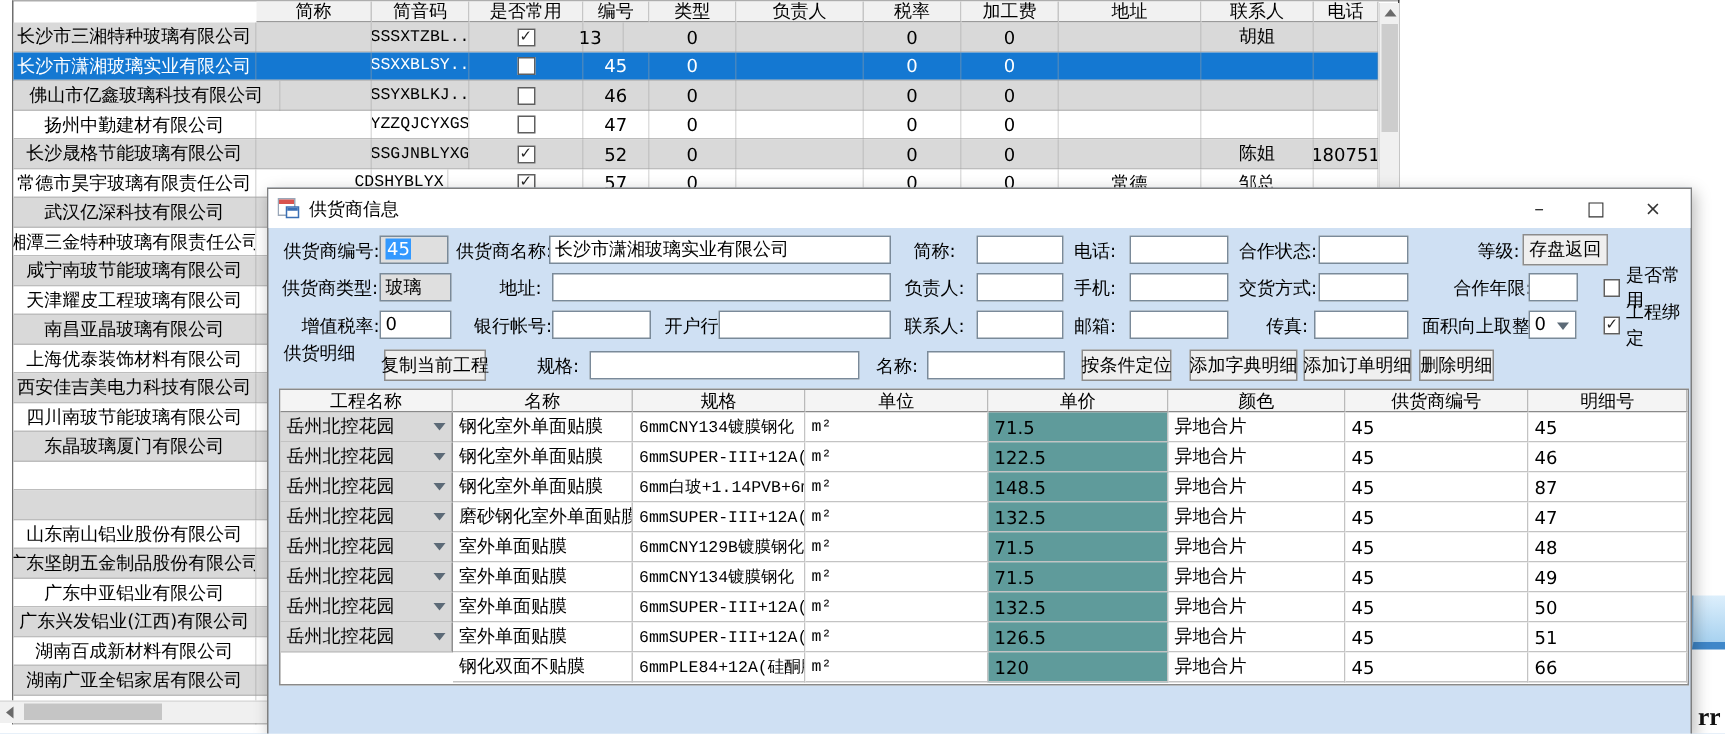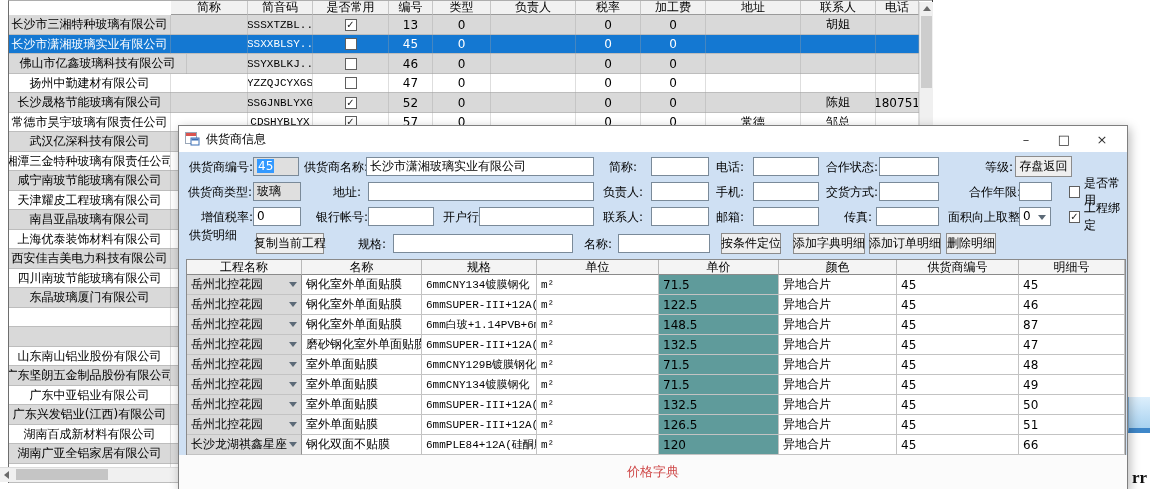--- a/index.html
+++ b/index.html
@@ -84,21 +84,21 @@
       <div class="mt-h" style="left: 867px; top: 0px; width: 43px; height: 14px; position: absolute;">电话</div>
     </div>
   <div class="abs" id="mt-rows" style="left:0;top:0;width:910px;">
       <div class="mt-row alt" style="left: 0px; top: 14px; width: 910px; height: 19.5px; position: absolute;">
         <div class="mt-c" style="left: 0px; top: 0px; width: 162px; height: 19.5px; position: absolute;">长沙市三湘特种玻璃有限公司</div>
         <div class="mt-c" style="left: 162px; top: 0px; width: 77px; height: 19.5px; position: absolute;"></div>
         <div class="mt-c mono" style="left: 239px; top: 0px; width: 65px; height: 19.5px; position: absolute;">CSSSXTZBL...</div>
         <div class="mt-c" style="left: 304px; top: 0px; width: 76px; height: 19.5px; position: absolute;">
           <div class="cb">✓</div>
         </div>
-        <div class="mt-c" style="left: 380px; top: 0px; width: 44px; height: 19.5px; position: absolute;">13</div>
+        <div class="mt-c" style="left: 363px; top: 0px; width: 44px; height: 19.5px; position: absolute;">13</div>
         <div class="mt-c" style="left: 424px; top: 0px; width: 58px; height: 19.5px; position: absolute;">0</div>
         <div class="mt-c" style="left: 482px; top: 0px; width: 85px; height: 19.5px; position: absolute;"></div>
         <div class="mt-c" style="left: 567px; top: 0px; width: 65px; height: 19.5px; position: absolute;">0</div>
         <div class="mt-c" style="left: 632px; top: 0px; width: 65px; height: 19.5px; position: absolute;">0</div>
         <div class="mt-c" style="left: 697px; top: 0px; width: 95px; height: 19.5px; position: absolute;"></div>
         <div class="mt-c" style="left: 792px; top: 0px; width: 75px; height: 19.5px; position: absolute;">胡姐</div>
         <div class="mt-c" style="left: 867px; top: 0px; width: 43px; height: 19.5px; position: absolute;"></div>
       </div>
       <div class="mt-row sel" style="left: 0px; top: 33.5px; width: 910px; height: 19.5px; position: absolute;">
         <div class="mt-c" style="left: 0px; top: 0px; width: 162px; height: 19.5px; position: absolute;">长沙市潇湘玻璃实业有限公司</div>
@@ -160,21 +160,21 @@
         <div class="mt-c" style="left: 482px; top: 0px; width: 85px; height: 19.5px; position: absolute;"></div>
         <div class="mt-c" style="left: 567px; top: 0px; width: 65px; height: 19.5px; position: absolute;">0</div>
         <div class="mt-c" style="left: 632px; top: 0px; width: 65px; height: 19.5px; position: absolute;">0</div>
         <div class="mt-c" style="left: 697px; top: 0px; width: 95px; height: 19.5px; position: absolute;"></div>
         <div class="mt-c" style="left: 792px; top: 0px; width: 75px; height: 19.5px; position: absolute;">陈姐</div>
         <div class="mt-c" style="left: 867px; top: 0px; width: 43px; height: 19.5px; position: absolute;">180751</div>
       </div>
       <div class="mt-row" style="left: 0px; top: 111.5px; width: 910px; height: 19.5px; position: absolute;">
         <div class="mt-c" style="left: 0px; top: 0px; width: 162px; height: 19.5px; position: absolute;">常德市昊宇玻璃有限责任公司</div>
         <div class="mt-c" style="left: 162px; top: 0px; width: 77px; height: 19.5px; position: absolute;"></div>
-        <div class="mt-c mono" style="left: 239px; top: 0px; width: 65px; height: 19.5px; position: absolute;">CDSHYBLYX</div>
+        <div class="mt-c mono" style="left: 225px; top: 0px; width: 65px; height: 19.5px; position: absolute;">CDSHYBLYX</div>
         <div class="mt-c" style="left: 304px; top: 0px; width: 76px; height: 19.5px; position: absolute;">
           <div class="cb">✓</div>
         </div>
         <div class="mt-c" style="left: 380px; top: 0px; width: 44px; height: 19.5px; position: absolute;">57</div>
         <div class="mt-c" style="left: 424px; top: 0px; width: 58px; height: 19.5px; position: absolute;">0</div>
         <div class="mt-c" style="left: 482px; top: 0px; width: 85px; height: 19.5px; position: absolute;"></div>
         <div class="mt-c" style="left: 567px; top: 0px; width: 65px; height: 19.5px; position: absolute;">0</div>
         <div class="mt-c" style="left: 632px; top: 0px; width: 65px; height: 19.5px; position: absolute;">0</div>
         <div class="mt-c" style="left: 697px; top: 0px; width: 95px; height: 19.5px; position: absolute;">常德</div>
         <div class="mt-c" style="left: 792px; top: 0px; width: 75px; height: 19.5px; position: absolute;">邹总</div>
@@ -413,31 +413,27 @@
           <div class="g-c combo" style="left: 0px; top: 0px; width: 115px; height: 20px; position: absolute;">岳州北控花园<div class="combo-arrow"></div></div>
           <div class="g-c" style="left: 115px; top: 0px; width: 120px; height: 20px; position: absolute;">室外单面贴膜</div>
           <div class="g-c mono" style="left: 235px; top: 0px; width: 115px; height: 20px; position: absolute;">6mmSUPER-III+12A(硅...</div>
           <div class="g-c mono" style="left: 350px; top: 0px; width: 122px; height: 20px; position: absolute;">m²</div>
           <div class="g-c teal" style="left: 472px; top: 0px; width: 120px; height: 20px; position: absolute;">126.5</div>
           <div class="g-c" style="left: 592px; top: 0px; width: 118px; height: 20px; position: absolute;">异地合片</div>
           <div class="g-c" style="left: 710px; top: 0px; width: 122px; height: 20px; position: absolute;">45</div>
           <div class="g-c" style="left: 832px; top: 0px; width: 106px; height: 20px; position: absolute;">51</div>
         </div>
         <div style="left: 0px; top: 160px; width: 938px; height: 20px; position: absolute;">
-          <div class="g-c combo" style="left: 0px; top: 0px; width: 115px; height: 20px; position: absolute;">长沙龙湖祺鑫星座<div class="combo-arrow"></div></div>
           <div class="g-c" style="left: 115px; top: 0px; width: 120px; height: 20px; position: absolute;">钢化双面不贴膜</div>
           <div class="g-c mono" style="left: 235px; top: 0px; width: 115px; height: 20px; position: absolute;">6mmPLE84+12A(硅酮胶...</div>
           <div class="g-c mono" style="left: 350px; top: 0px; width: 122px; height: 20px; position: absolute;">m²</div>
           <div class="g-c teal" style="left: 472px; top: 0px; width: 120px; height: 20px; position: absolute;">120</div>
           <div class="g-c" style="left: 592px; top: 0px; width: 118px; height: 20px; position: absolute;">异地合片</div>
           <div class="g-c" style="left: 710px; top: 0px; width: 122px; height: 20px; position: absolute;">45</div>
           <div class="g-c" style="left: 832px; top: 0px; width: 106px; height: 20px; position: absolute;">66</div>
         </div>
       </div>
   </div>
 
-  <div id="dlg-footer">
-    <span id="price-dict">价格字典</span>
-  </div>
 </div>
 
 <div class="abs" id="blue-frag"></div>
 <div class="abs" id="corner-frag">rr</div>
 
 </body></html>

